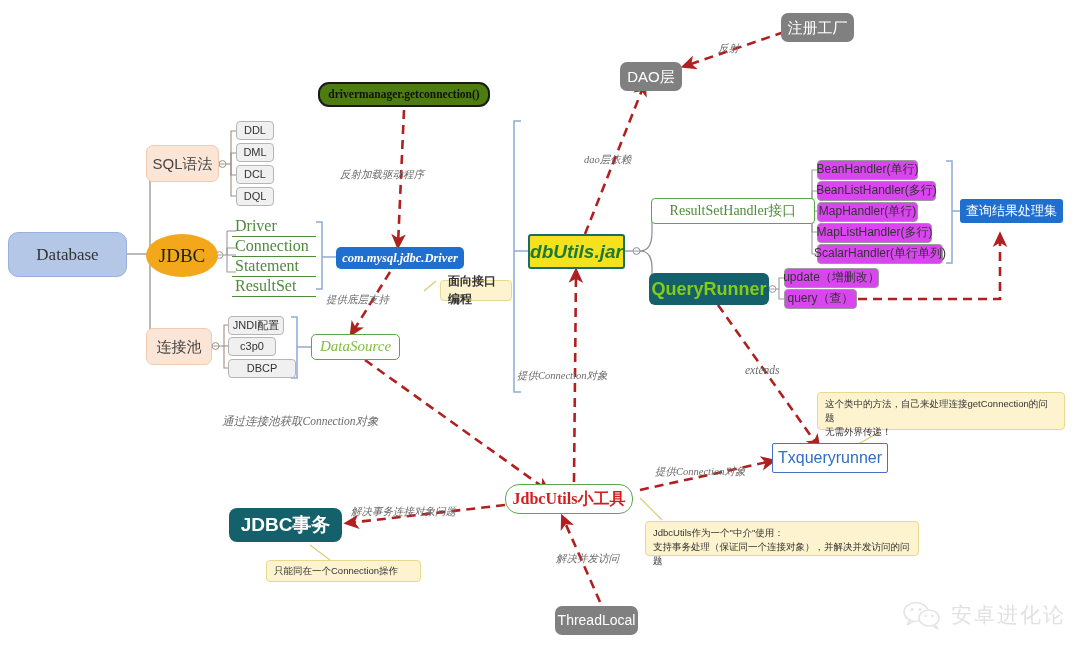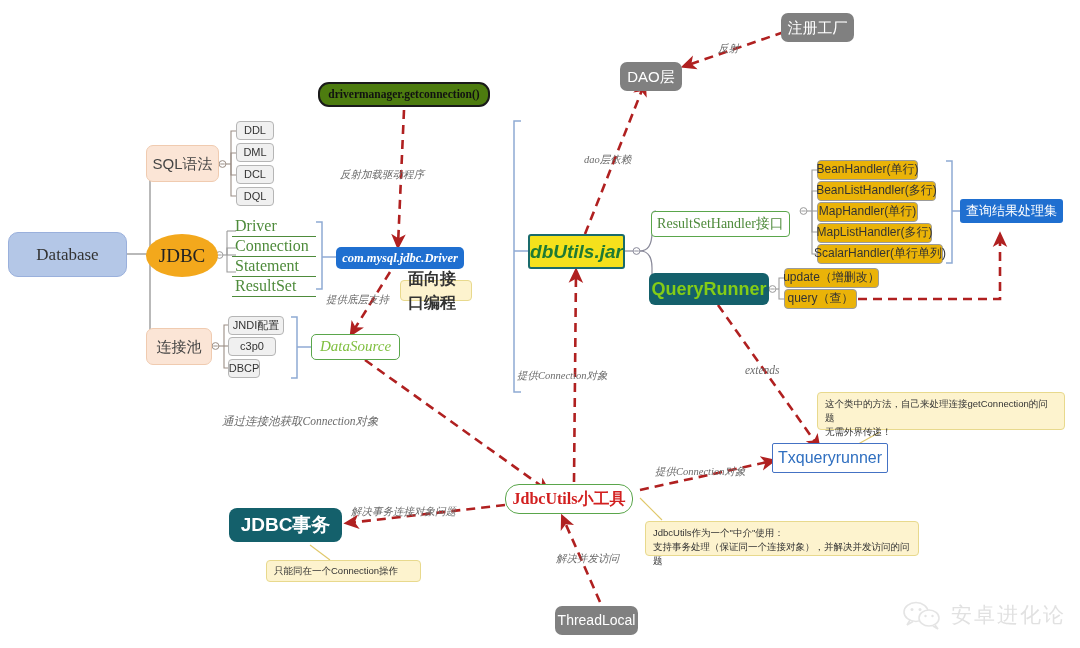--- a/index.html
+++ b/index.html
@@ -28,21 +28,21 @@
         font-style:italic;font-size:15px;font-family:"Liberation Serif","DejaVu Serif",serif;}
   .n-greenbox2{background:#fff;border:1px solid #5aa64b;border-radius:4px;color:#4e8b3b;
         font-size:14px;font-family:"Liberation Serif","DejaVu Serif",serif;}
   .n-dbutils{background:#f5e11c;border:2.5px solid #1a6b6b;border-radius:3px;
         color:#1e7a34;font-weight:bold;font-style:italic;font-size:19px;}
   .n-teal{background:#14606b;border:none;border-radius:6px;color:#84cc16;font-weight:bold;
         font-size:18px;}
   .n-teal2{background:#14606b;border:none;border-radius:8px;color:#fff;font-weight:bold;
         font-size:19px;}
   .n-bluebadge{background:#1f6fd0;border:none;border-radius:3px;color:#fff;font-size:13px;}
-  .n-whitebox{background:#eab308;border:1px solid #9b9b9b;border-radius:4px;color:#333;
+  .n-whitebox{background:#d946ef;border:1px solid #9b9b9b;border-radius:4px;color:#333;
         font-size:12px;}
   .n-orangepill{background:#4d7c0f;border:2.5px solid #1a1a1a;border-radius:11px;
         color:#111;font-weight:bold;font-size:11.5px;
         font-family:"Liberation Serif","DejaVu Serif",serif;}
   .n-txq{background:#fff;border:1px solid #4472c4;border-radius:2px;color:#2f6fc0;font-size:16px;}
   .n-jdbcutils{background:#fff;border:1px solid #5aa64b;border-radius:7px;color:#d22020;
         font-weight:bold;font-size:16px;font-family:"Liberation Serif","DejaVu Serif",serif;}
 
   
   .note{position:absolute;background:#fdf3ce;border:1px solid #e8d98d;border-radius:4px;
@@ -202,35 +202,35 @@
 
   <div class="node n-greenline" style="left:232px;top:217px;width:84px;height:20px;padding-left:3px;">Driver</div>
   <div class="node n-greenline" style="left:232px;top:237px;width:84px;height:20px;padding-left:3px;">Connection</div>
   <div class="node n-greenline" style="left:232px;top:257px;width:84px;height:20px;padding-left:3px;">Statement</div>
   <div class="node n-greenline" style="left:232px;top:277px;width:84px;height:20px;padding-left:3px;">ResultSet</div>
 
   <div class="node n-peach" style="left:146px;top:328px;width:66px;height:37px;">连接池</div>
 
   <div class="node n-gray" style="left:228px;top:316px;width:56px;height:19px;">JNDI配置</div>
   <div class="node n-gray" style="left:228px;top:337px;width:48px;height:19px;">c3p0</div>
-  <div class="node n-gray" style="left:228px;top:359px;width:32px;height:19px;">DBCP</div>
+  <div class="node n-gray" style="left:228px;top:359px;width:68px;height:19px;">DBCP</div>
 
   <div class="node n-orangepill" style="left:318px;top:82px;width:172px;height:25px;">drivermanager.getconnection()</div>
 
   <div class="node n-bluefill" style="left:336px;top:247px;width:128px;height:22px;">com.mysql.jdbc.Driver</div>
 
   <div class="node n-greenbox" style="left:311px;top:334px;width:89px;height:26px;">DataSource</div>
 
   <div class="node n-dbutils" style="left:528px;top:234px;width:97px;height:35px;">dbUtils.jar</div>
 
   <div class="node n-grayfill" style="left:620px;top:62px;width:62px;height:29px;">DAO层</div>
 
   <div class="node n-grayfill" style="left:781px;top:13px;width:73px;height:29px;">注册工厂</div>
 
-  <div class="node n-greenbox2" style="left:651px;top:211px;width:139px;height:26px;">ResultSetHandler接口</div>
+  <div class="node n-greenbox2" style="left:651px;top:198px;width:164px;height:26px;">ResultSetHandler接口</div>
 
   <div class="node n-whitebox" style="left:817px;top:160px;width:101px;height:20px;">BeanHandler(单行)</div>
   <div class="node n-whitebox" style="left:817px;top:181px;width:119px;height:20px;">BeanListHandler(多行)</div>
   <div class="node n-whitebox" style="left:817px;top:202px;width:101px;height:20px;">MapHandler(单行)</div>
   <div class="node n-whitebox" style="left:817px;top:223px;width:115px;height:20px;">MapListHandler(多行)</div>
   <div class="node n-whitebox" style="left:817px;top:244px;width:126px;height:20px;">ScalarHandler(单行单列)</div>
 
   <div class="node n-bluebadge" style="left:960px;top:199px;width:103px;height:24px;">查询结果处理集</div>
 
   <div class="node n-teal" style="left:649px;top:273px;width:120px;height:32px;">QueryRunner</div>
@@ -239,21 +239,21 @@
   <div class="node n-whitebox" style="left:784px;top:289px;width:73px;height:20px;">query（查）</div>
 
   <div class="node n-txq" style="left:772px;top:443px;width:116px;height:30px;">Txqueryrunner</div>
 
   <div class="node n-jdbcutils" style="left:505px;top:484px;width:128px;height:30px;border-radius:14px;">JdbcUtils小工具</div>
 
   <div class="node n-teal2" style="left:229px;top:508px;width:113px;height:34px;">JDBC事务</div>
 
   <div class="node n-grayfill" style="left:555px;top:606px;width:83px;height:29px;font-size:14px;">ThreadLocal</div>
 
-  <div class="note" style="left:400px;top:280px;width:72px;height:21px;font-size:16px;
+  <div class="note" style="left:440px;top:280px;width:72px;height:21px;font-size:12px;
               display:flex;align-items:center;justify-content:center;font-weight:bold;">面向接口编程</div>
 
   <div class="note" style="left:817px;top:392px;width:248px;height:38px;">这个类中的方法，自己来处理连接getConnection的问题
 无需外界传递！</div>
 
   <div class="note" style="left:645px;top:521px;width:274px;height:35px;">JdbcUtils作为一个"中介"使用：
 支持事务处理（保证同一个连接对象），并解决并发访问的问题</div>
 
   <div class="note" style="left:266px;top:560px;width:155px;height:22px;
               display:flex;align-items:center;">只能同在一个Connection操作</div>

